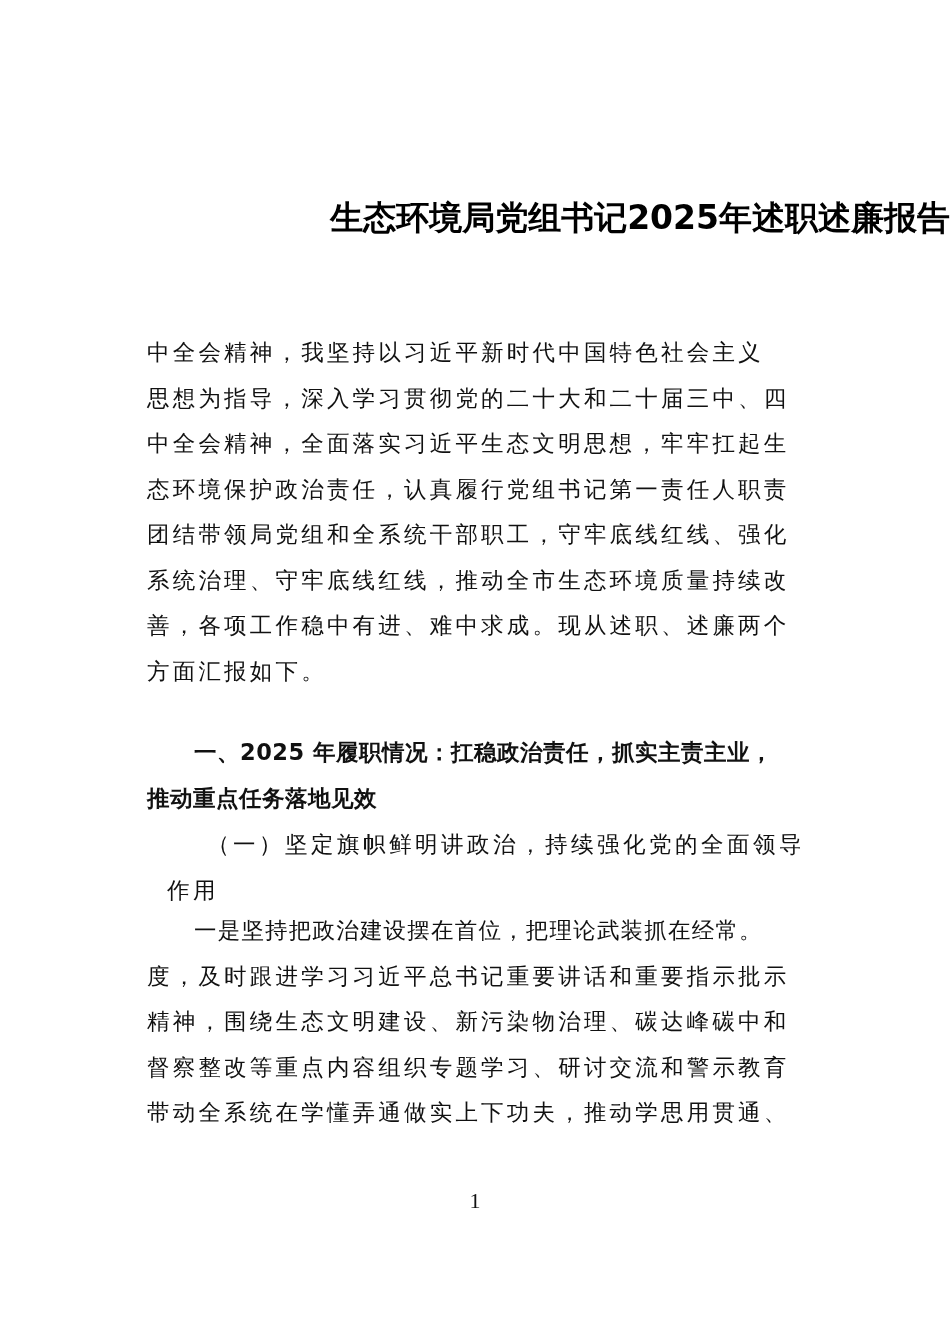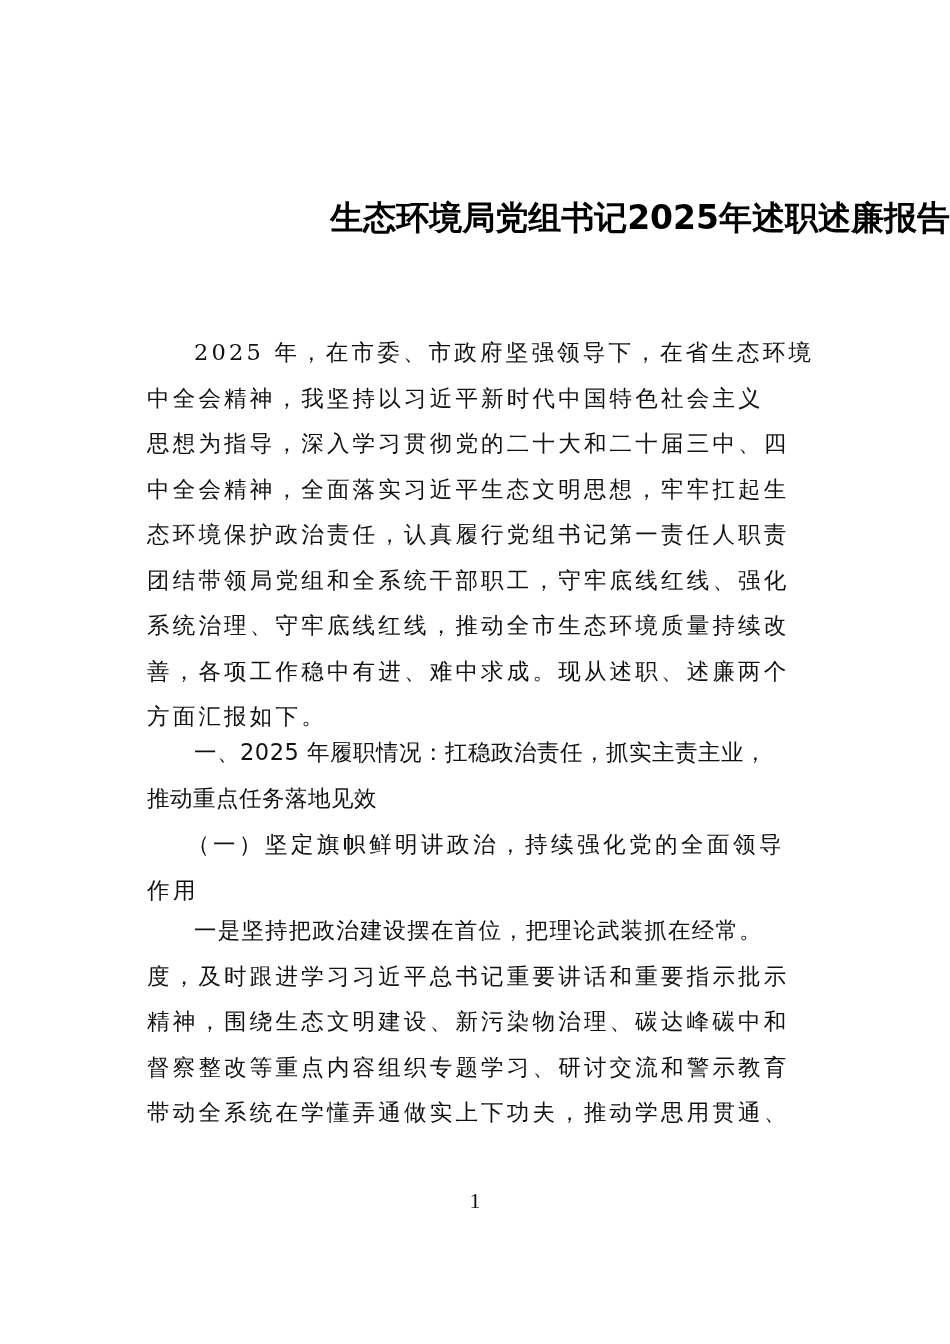--- a/index.html
+++ b/index.html
@@ -5,34 +5,33 @@
   html, body { margin:0; padding:0; background:#ffffff; }
   body { width:950px; height:1344px; position:relative; overflow:hidden;
          font-family:"DejaVu Serif","Liberation Serif",serif; color:#111; }
   .title { position:absolute; top:196px; left:0; width:950px; text-align:right;
            font-family:"DejaVu Sans","Liberation Sans",sans-serif; font-weight:bold;
            font-size:33px; letter-spacing:0px; color:#000; line-height:44px; }
   .body-text { position:absolute; left:147px; width:660px; font-size:22.5px;
                line-height:45.5px; letter-spacing:3.2px; text-align:justify; text-align-last:left; }
   .line { display:block; white-space:nowrap; height:45.5px; }
   .indent { padding-left:47px; }
-  .heading-bold { font-family:"DejaVu Sans","Liberation Sans",sans-serif; font-weight:normal;
+  .heading-bold { font-family:"DejaVu Sans","Liberation Sans",sans-serif; font-weight:bold;
                   letter-spacing:0.5px; }
-  .kai { font-family:"DejaVu Serif","Liberation Serif",serif; letter-spacing:3.5px; }
+  .kai { font-family:"DejaVu Serif","Liberation Serif",serif; letter-spacing:3.5px;margin-left:20px; }
   .strong-lead { font-weight:normal; font-family:"DejaVu Sans","Liberation Sans",sans-serif; letter-spacing:1.2px; }
   .page-num { position:absolute; top:1188px; left:0; width:950px; text-align:center;
               font-family:"Liberation Serif","DejaVu Serif",serif; font-size:22px; }
 </style>
 </head>
 <body>
 
 <div class="title">生态环境局党组书记2025年述职述廉报告</div>
 
 <div class="body-text" style="top:330px;">
-  <span class="line indent">2025 年，在市委、市政府坚强领导下，在省生态环境</span>
   <span class="line">中全会精神，我坚持以习近平新时代中国特色社会主义</span>
   <span class="line">思想为指导，深入学习贯彻党的二十大和二十届三中、四</span>
   <span class="line">中全会精神，全面落实习近平生态文明思想，牢牢扛起生</span>
   <span class="line">态环境保护政治责任，认真履行党组书记第一责任人职责</span>
   <span class="line">团结带领局党组和全系统干部职工，守牢底线红线、强化</span>
   <span class="line">系统治理、守牢底线红线，推动全市生态环境质量持续改</span>
   <span class="line">善，各项工作稳中有进、难中求成。现从述职、述廉两个</span>
   <span class="line">方面汇报如下。</span>
 </div>
 

